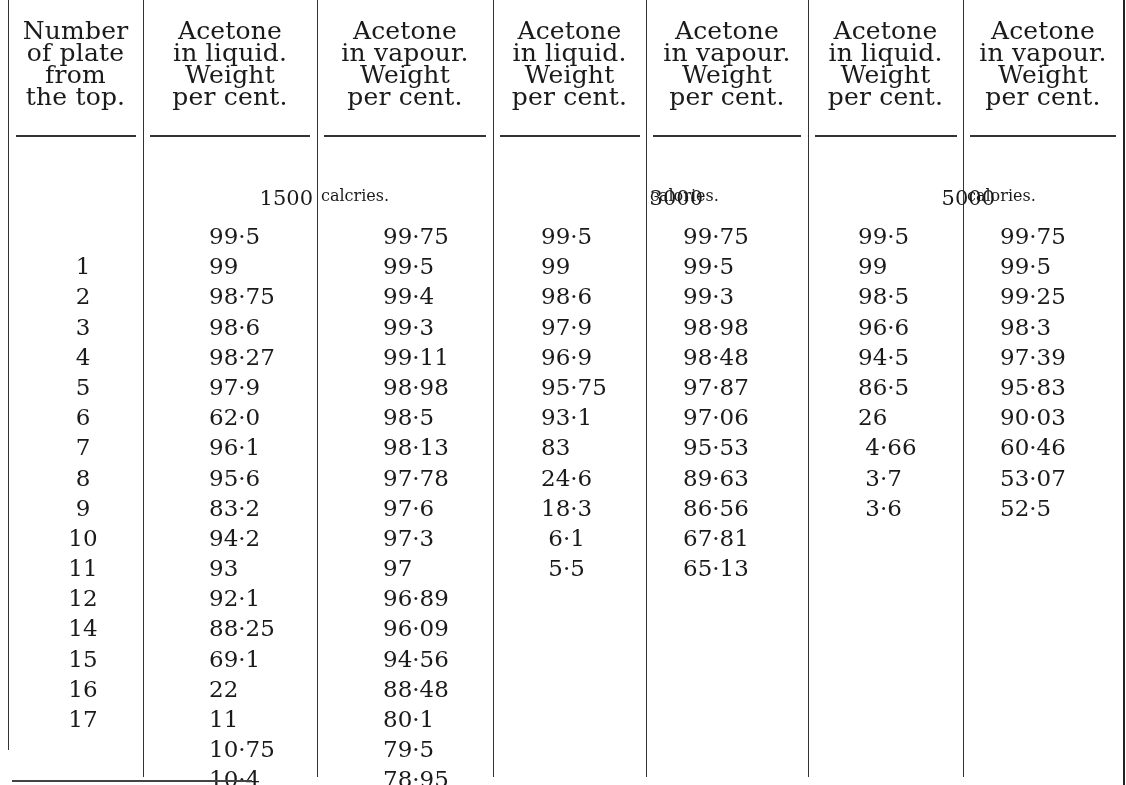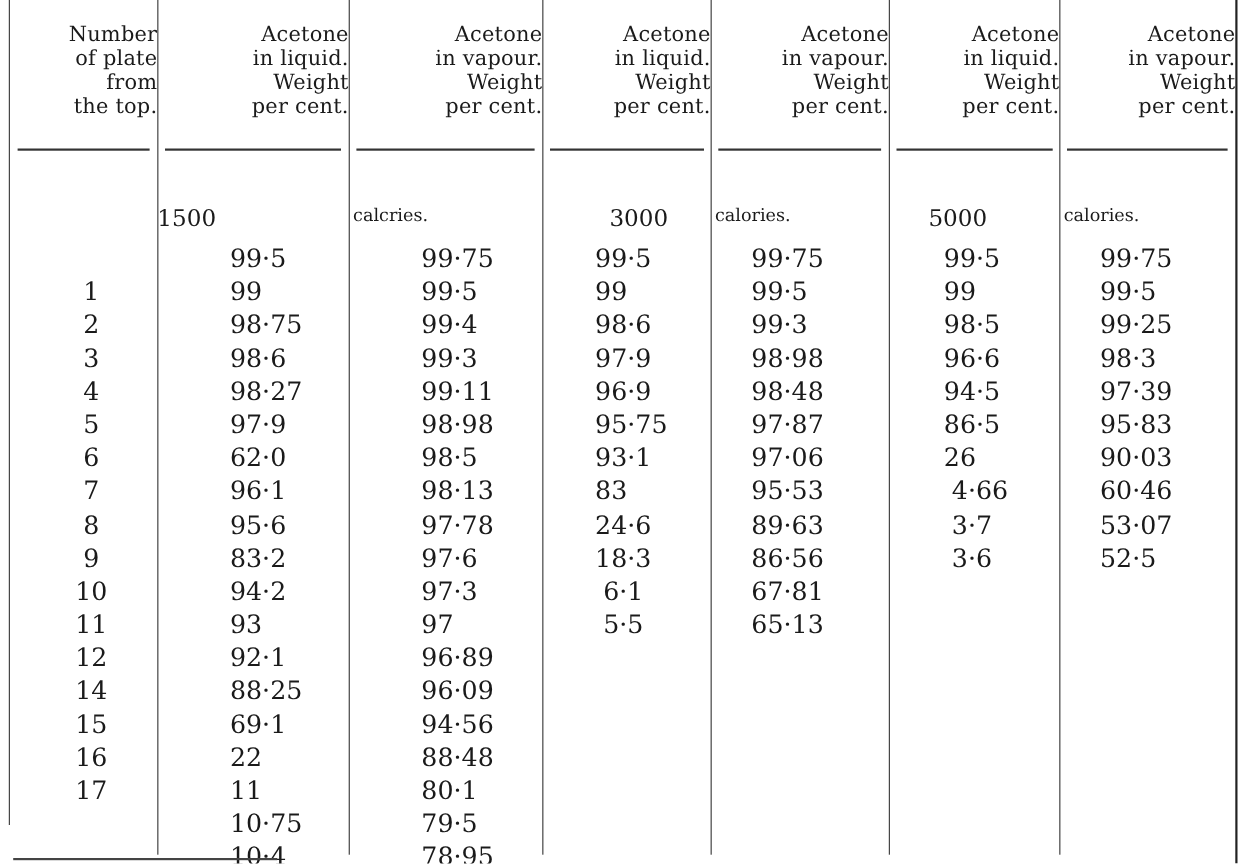--- a/index.html
+++ b/index.html
@@ -4,26 +4,26 @@
   <style>
     html, body { margin: 0; padding: 0; background: #ffffff; }
     body {
       width: 1126px; height: 785px; position: relative; overflow: hidden;
       font-family: "DejaVu Serif", "Liberation Serif", serif;
       color: #1a1a1a;
     }
     .vline { position: absolute; top: 0; width: 1px; background: #333; }
     .hrule { position: absolute; height: 2px; background: #333; top: 135px; }
     .head {
-      position: absolute; top: 20px; text-align: right;
-      font-size: 19px; line-height: 22px; letter-spacing: 0.2px;
+      position: absolute; top: 20px; text-align: center;
+      font-size: 25px; line-height: 22px; letter-spacing: 0.2px;
     }
     .head span { display: block; }
     .cal-left {
-      position: absolute; top: 186px; font-size: 21px; text-align: left;
+      position: absolute; top: 186px; font-size: 21px; text-align: right;
     }
     .cal-right {
       position: absolute; top: 186px; font-size: 16px; text-align: left;
     }
     .col {
       position: absolute; top: 188px; font-size: 23px; line-height: 30.2px; margin-top: 33px;
     }
     .col div { height: 30.2px; white-space: pre; }
     .col.center div { text-align: center; }
     .bottom-rule { position: absolute; top: 780px; left: 12px; width: 240px; height: 2px; background: #444; }

